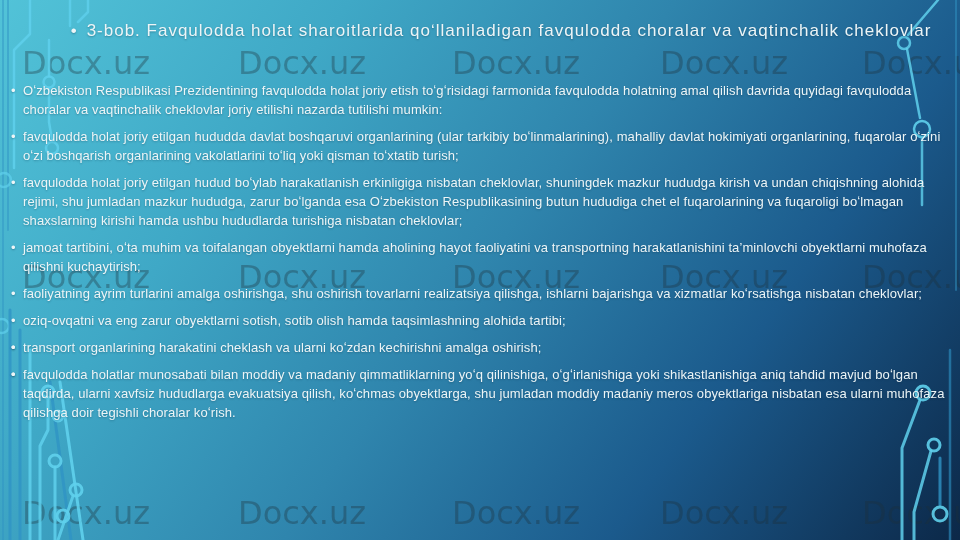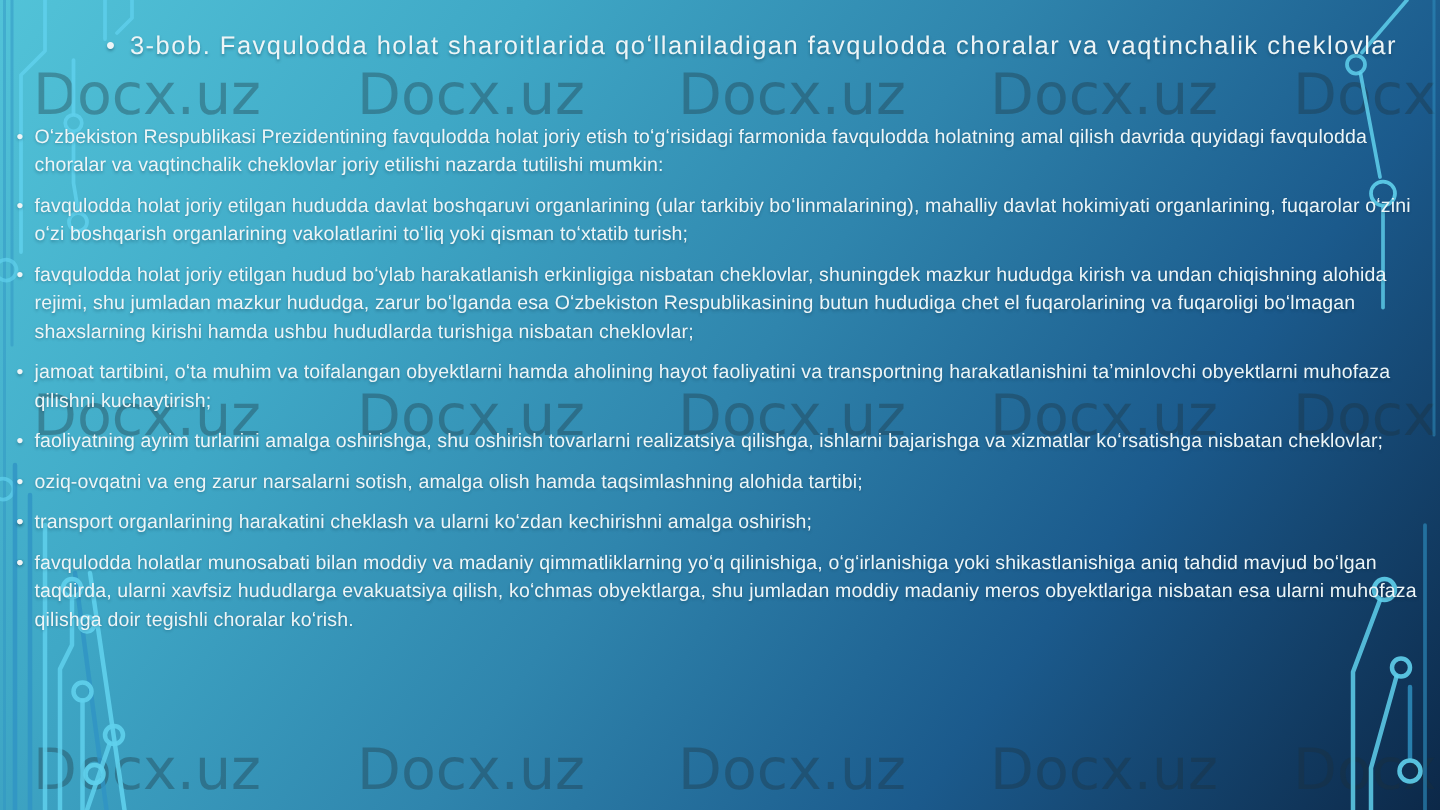--- a/index.html
+++ b/index.html
@@ -9,21 +9,21 @@
     background:linear-gradient(126deg,
       var(--bg_top_left,#52c3d8) 0%,
       var(--bg_upper,#3fa8c6) 26%,
       var(--bg_mid,#2f85ad) 50%,
       var(--bg_lower,#1b5a8c) 74%,
       var(--bg_bottom_right,#0c2848) 100%);
   }
   .watermark-layer { position:absolute; inset:0; pointer-events:none; }
   .watermark-layer span {
     position:absolute; font-family:"DejaVu Sans", sans-serif;
-    font-size:38px; line-height:38px; color:var(--watermark, rgba(30,48,56,.34));
+    font-size:32px; line-height:38px; color:var(--watermark, rgba(30,48,56,.34));
     white-space:nowrap;
   }
   .decor { position:absolute; top:0; height:540px; }
   .decor.left { left:0; }
   .decor.right { right:0; }
   .decor path, .decor circle { fill:none; stroke-linecap:round; stroke-linejoin:round; }
   .cb { stroke:var(--circuit_bright,#5fd0ec); }
   .cd { stroke:var(--circuit_dim,#2f93c4); }
   .title {
     position:absolute; top:17px; left:0; right:0; text-align:center;
@@ -107,20 +107,20 @@
   </svg>
 
   <div class="title"><span class="marker">•</span><span>3-bob. Favqulodda holat sharoitlarida qoʻllaniladigan favqulodda choralar va vaqtinchalik cheklovlar</span></div>
 
   <div class="content">
       <div class="bullet"><span class="marker">•</span><span>Oʻzbekiston Respublikasi Prezidentining favqulodda holat joriy etish toʻgʻrisidagi farmonida favqulodda holatning amal qilish davrida quyidagi favqulodda choralar va vaqtinchalik cheklovlar joriy etilishi nazarda tutilishi mumkin:</span></div>
       <div class="bullet"><span class="marker">•</span><span>favqulodda holat joriy etilgan hududda davlat boshqaruvi organlarining (ular tarkibiy boʻlinmalarining), mahalliy davlat hokimiyati organlarining, fuqarolar oʻzini oʻzi boshqarish organlarining vakolatlarini toʻliq yoki qisman toʻxtatib turish;</span></div>
       <div class="bullet"><span class="marker">•</span><span>favqulodda holat joriy etilgan hudud boʻylab harakatlanish erkinligiga nisbatan cheklovlar, shuningdek mazkur hududga kirish va undan chiqishning alohida rejimi, shu jumladan mazkur hududga, zarur boʻlganda esa Oʻzbekiston Respublikasining butun hududiga chet el fuqarolarining va fuqaroligi boʻlmagan shaxslarning kirishi hamda ushbu hududlarda turishiga nisbatan cheklovlar;</span></div>
       <div class="bullet"><span class="marker">•</span><span>jamoat tartibini, oʻta muhim va toifalangan obyektlarni hamda aholining hayot faoliyatini va transportning harakatlanishini taʼminlovchi obyektlarni muhofaza qilishni kuchaytirish;</span></div>
       <div class="bullet"><span class="marker">•</span><span>faoliyatning ayrim turlarini amalga oshirishga, shu oshirish tovarlarni realizatsiya qilishga, ishlarni bajarishga va xizmatlar koʻrsatishga nisbatan cheklovlar;</span></div>
-      <div class="bullet"><span class="marker">•</span><span>oziq-ovqatni va eng zarur narsalarni sotish, amalga olish hamda taqsimlashning alohida tartibi;</span></div>
+      <div class="bullet"><span class="marker">•</span><span>oziq-ovqatni va eng zarur obyektlarni sotish, sotib olish hamda taqsimlashning alohida tartibi;</span></div>
       <div class="bullet"><span class="marker">•</span></div>
       <div class="bullet"><span class="marker">•</span><span>transport organlarining harakatini cheklash va ularni koʻzdan kechirishni amalga oshirish;</span></div>
       <div class="bullet"><span class="marker">•</span></div>
       <div class="bullet"><span class="marker">•</span><span>favqulodda holatlar munosabati bilan moddiy va madaniy qimmatliklarning yoʻq qilinishiga, oʻgʻirlanishiga yoki shikastlanishiga aniq tahdid mavjud boʻlgan taqdirda, ularni xavfsiz hududlarga evakuatsiya qilish, koʻchmas obyektlarga, shu jumladan moddiy madaniy meros obyektlariga nisbatan esa ularni muhofaza qilishga doir tegishli choralar koʻrish.</span></div>
     </div>
 
 </div>
 
 </body></html>

